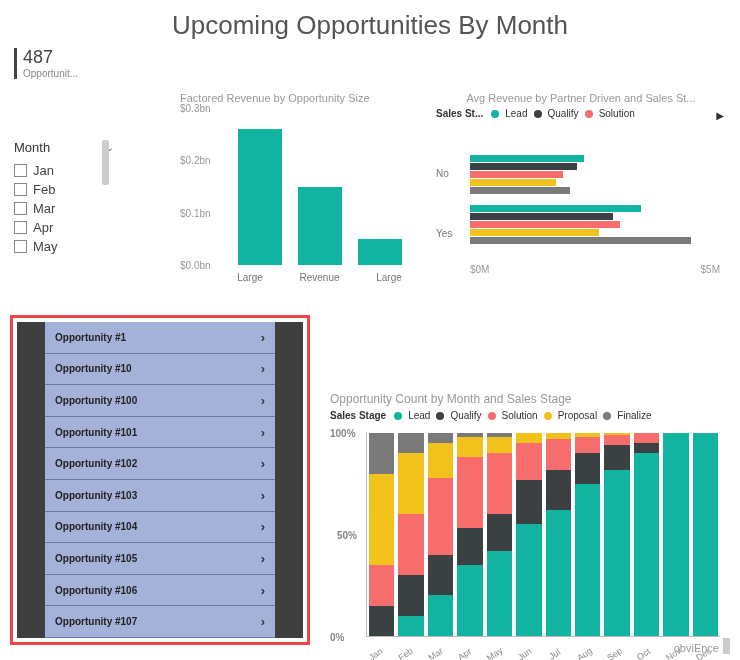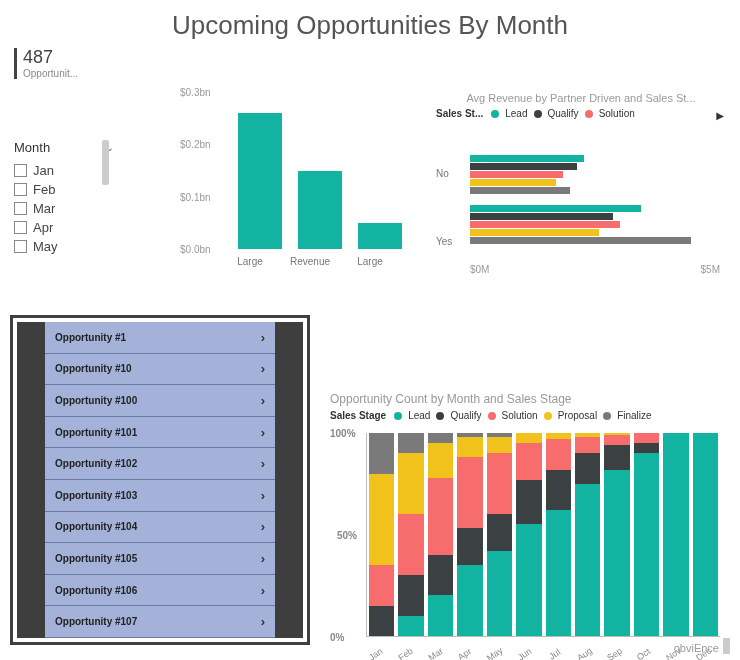--- a/index.html
+++ b/index.html
@@ -55,38 +55,38 @@
 
   .chart-card { position: absolute; }
   .chart-title { font-size: 11px; color: #999; margin-bottom: 4px; white-space: nowrap; overflow: hidden; text-overflow: ellipsis; }
 
   
   #c1 { top: 92px; left: 180px; width: 235px; height: 210px; }
   .c1-plot { position: relative; height: 175px; width: 100%; }
   .c1-ylabel { position: absolute; left: 0; font-size: 10px; color: #999; transform: translateY(-50%); }
   .c1-bars { position: absolute; left: 48px; right: 4px; top: 0; bottom: 18px; display: flex; align-items: flex-end; gap: 16px; justify-content: center; }
   .c1-bar { width: 44px; background: #12b3a0; }
-  .c1-xlabels { position: absolute; left: 48px; right: 4px; bottom: 0; display: flex; gap: 16px; justify-content: flex-start; }
+  .c1-xlabels { position: absolute; left: 48px; right: 4px; bottom: 0; display: flex; gap: 16px; justify-content: space-between; }
   .c1-xlabels span { width: 44px; text-align: center; font-size: 10px; color: #777; }
 
   
   #c2 { top: 92px; left: 436px; width: 290px; height: 210px; text-align: center; }
   .legend { font-size: 10px; color: #333; display: flex; align-items: center; gap: 6px; margin-bottom: 6px; flex-wrap: nowrap; }
   .legend .lab { font-weight: 600; color: #333; margin-right: 2px; }
   .dot { width: 8px; height: 8px; border-radius: 50%; display: inline-block; }
   .c2-plot { position: relative; height: 150px; width: 100%; }
   .c2-cat { position: absolute; left: 0; font-size: 10px; color: #777; transform: translateY(-50%); }
   .hbar { position: absolute; height: 7px; left: 34px; }
   .c2-xlabels { position: absolute; left: 34px; right: 6px; bottom: 0; display: flex; justify-content: space-between; font-size: 10px; color: #999; }
   .c2-arrow { position:absolute; right:2px; top:18px; font-size:10px; color:#333; }
 
   
   #listwrap {
     position: absolute; top: 315px; left: 10px; width: 300px; height: 330px;
-    border: 3px solid #404040;
+    border: 3px solid #ef4444;
   }
   .listinner {
     position: absolute; inset: 4px; background: #3e3e3e;
     display: flex; justify-content: center; align-items: stretch;
   }
   .listcol { width: 230px; background: #a4b2da; display: flex; flex-direction: column; }
   .listrow {
     flex: 1; border-bottom: 1px solid #6a79a7;
     display: flex; align-items: center; justify-content: space-between;
     padding: 0 10px; font-size: 10px; font-weight: 600; color: #222;
@@ -153,20 +153,21 @@
       </div>
       <div class="slicer-row">
         <span class="cb"></span>
         <span>May</span>
       </div>
     </div>
 </div>
 <div class="slicer-scroll"></div>
 
 <div id="c1" class="chart-card">
+  <div class="chart-title">Factored Revenue by Opportunity Size</div>
   <div class="c1-plot" id="c1-plot">
       <div class="c1-ylabel" style="top: 157px;">$0.0bn</div>
       <div class="c1-ylabel" style="top: 104.667px;">$0.1bn</div>
       <div class="c1-ylabel" style="top: 52.3333px;">$0.2bn</div>
       <div class="c1-ylabel" style="top: 0px;">$0.3bn</div>
       <div class="c1-bars">
         <div class="c1-bar" style="height: 86.6667%;"></div>
         <div class="c1-bar" style="height: 50%;"></div>
         <div class="c1-bar" style="height: 16.6667%;"></div>
       </div>
@@ -190,21 +191,21 @@
       <span>Solution</span>
   </div>
   <div class="c2-arrow">▶</div>
   <div class="c2-plot" id="c2-plot">
       <div class="c2-cat" style="top: 48px;">No</div>
       <div class="hbar teal" style="top: 30px; width: 114.286px;"></div>
       <div class="hbar dark" style="top: 38px; width: 107.143px;"></div>
       <div class="hbar coral" style="top: 46px; width: 92.8571px;"></div>
       <div class="hbar gold" style="top: 54px; width: 85.7143px;"></div>
       <div class="hbar mid" style="top: 62px; width: 100px;"></div>
-      <div class="c2-cat" style="top: 116px;">Yes</div>
+      <div class="c2-cat" style="top: 108px;">Yes</div>
       <div class="hbar teal" style="top: 80px; width: 171.429px;"></div>
       <div class="hbar dark" style="top: 88px; width: 142.857px;"></div>
       <div class="hbar coral" style="top: 96px; width: 150px;"></div>
       <div class="hbar gold" style="top: 104px; width: 128.571px;"></div>
       <div class="hbar mid" style="top: 112px; width: 221.429px;"></div>
       <div class="c2-xlabels">
         <span>$0M</span>
         <span>$5M</span>
       </div>
     </div>

